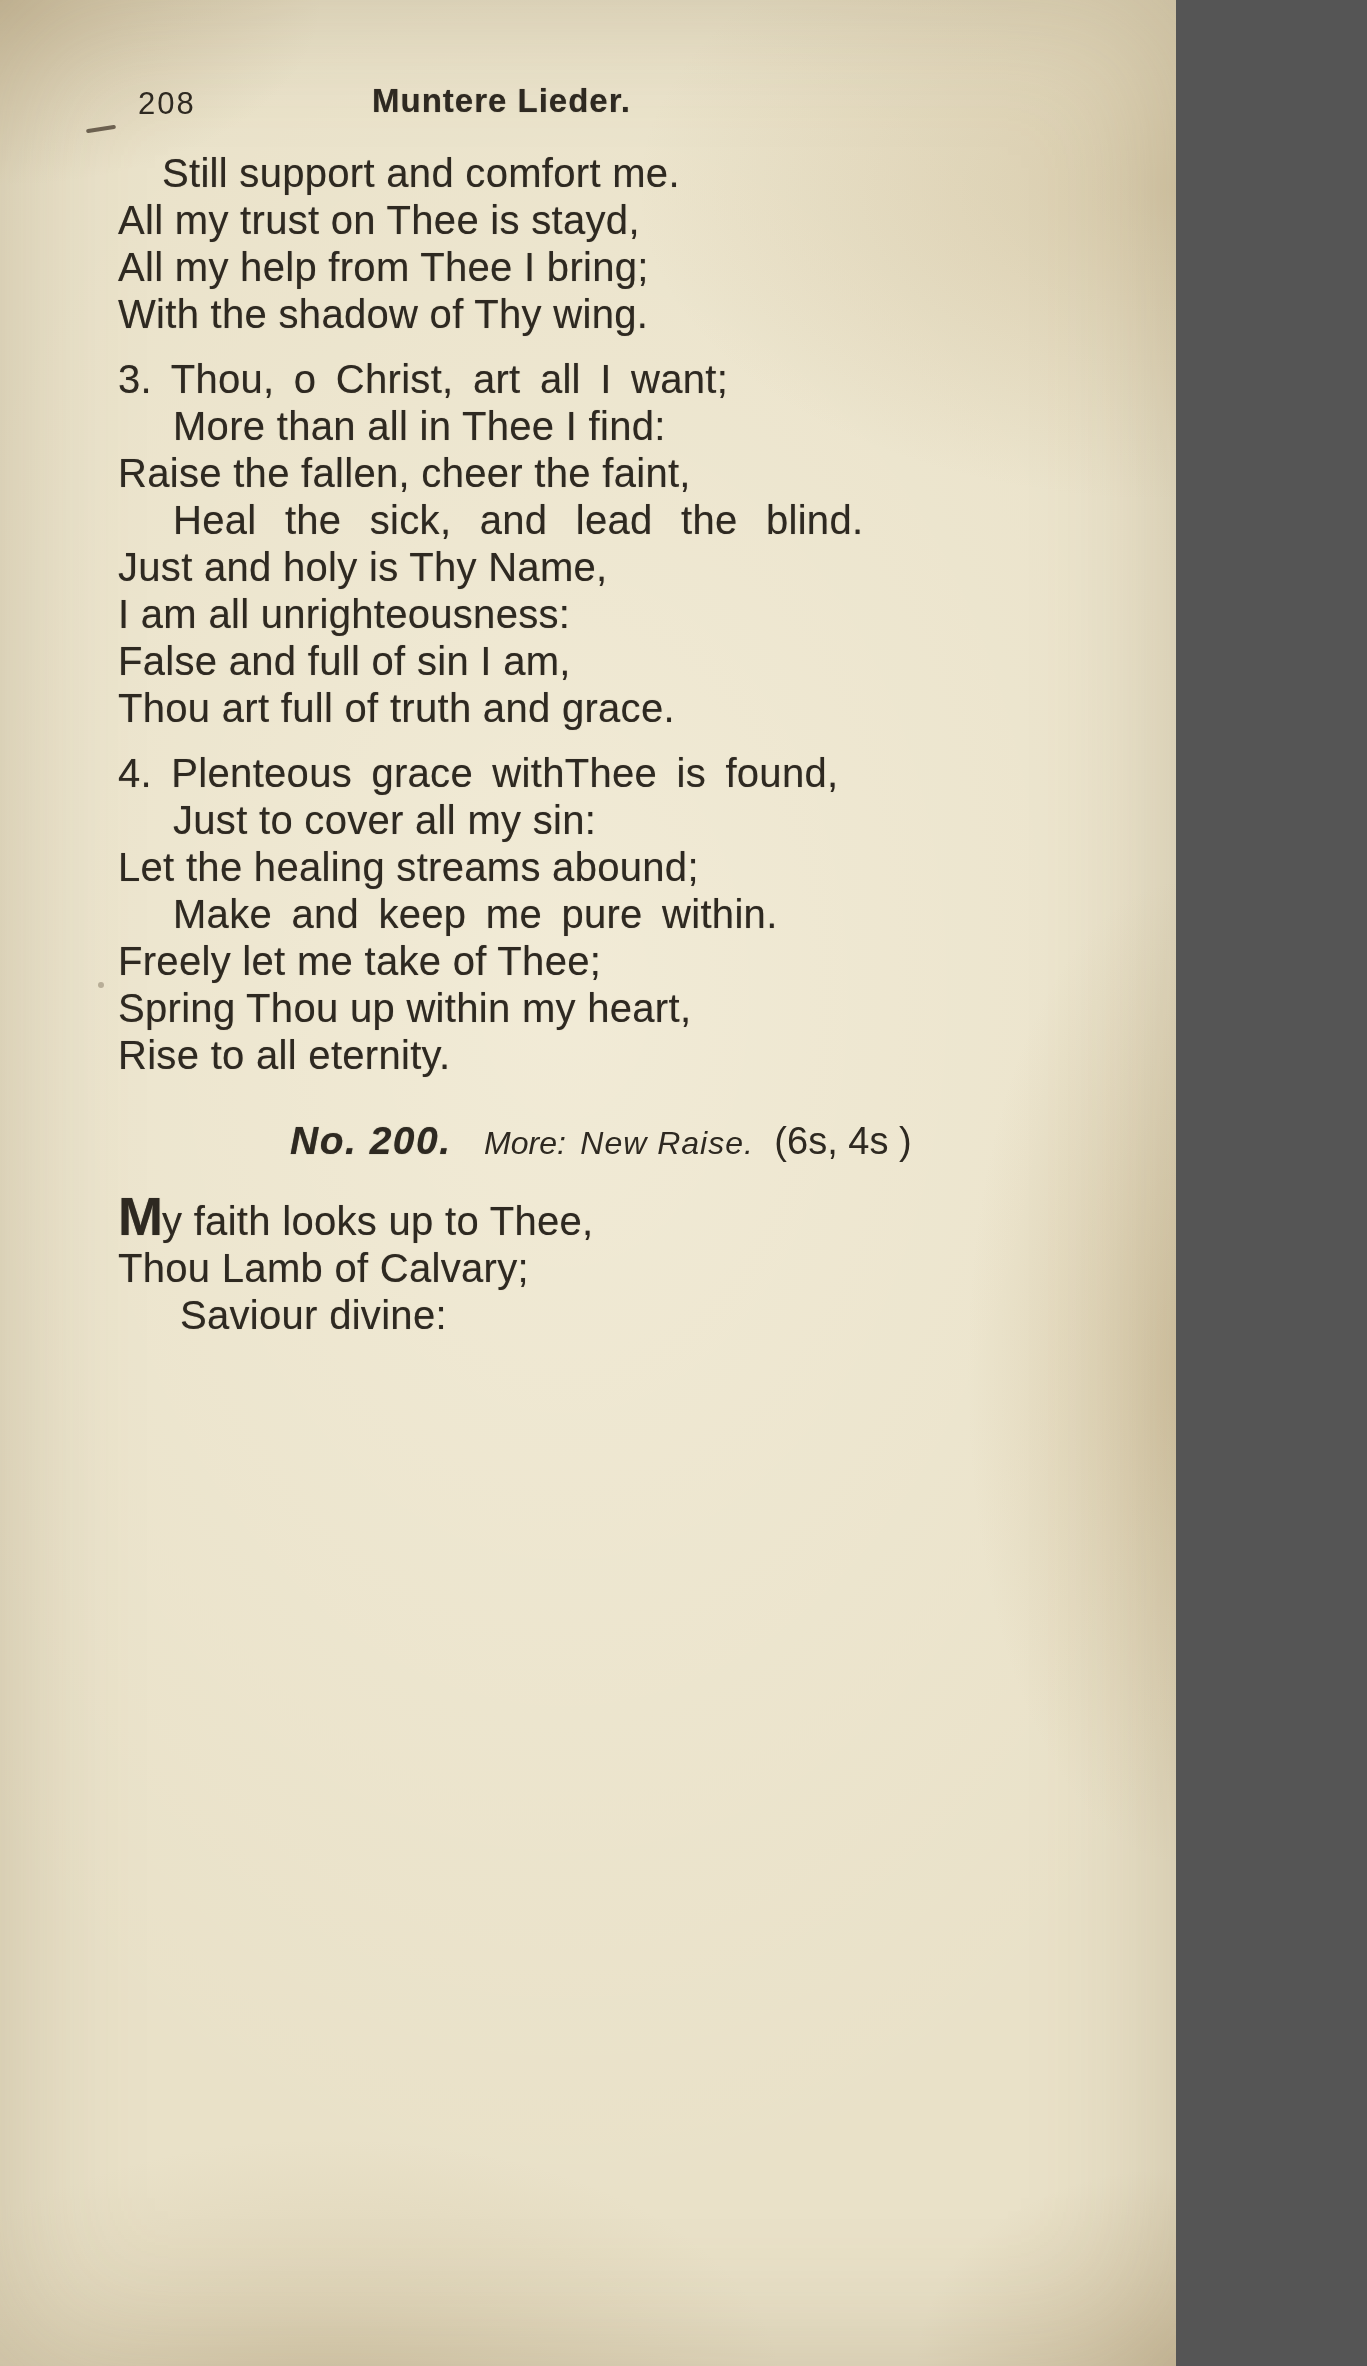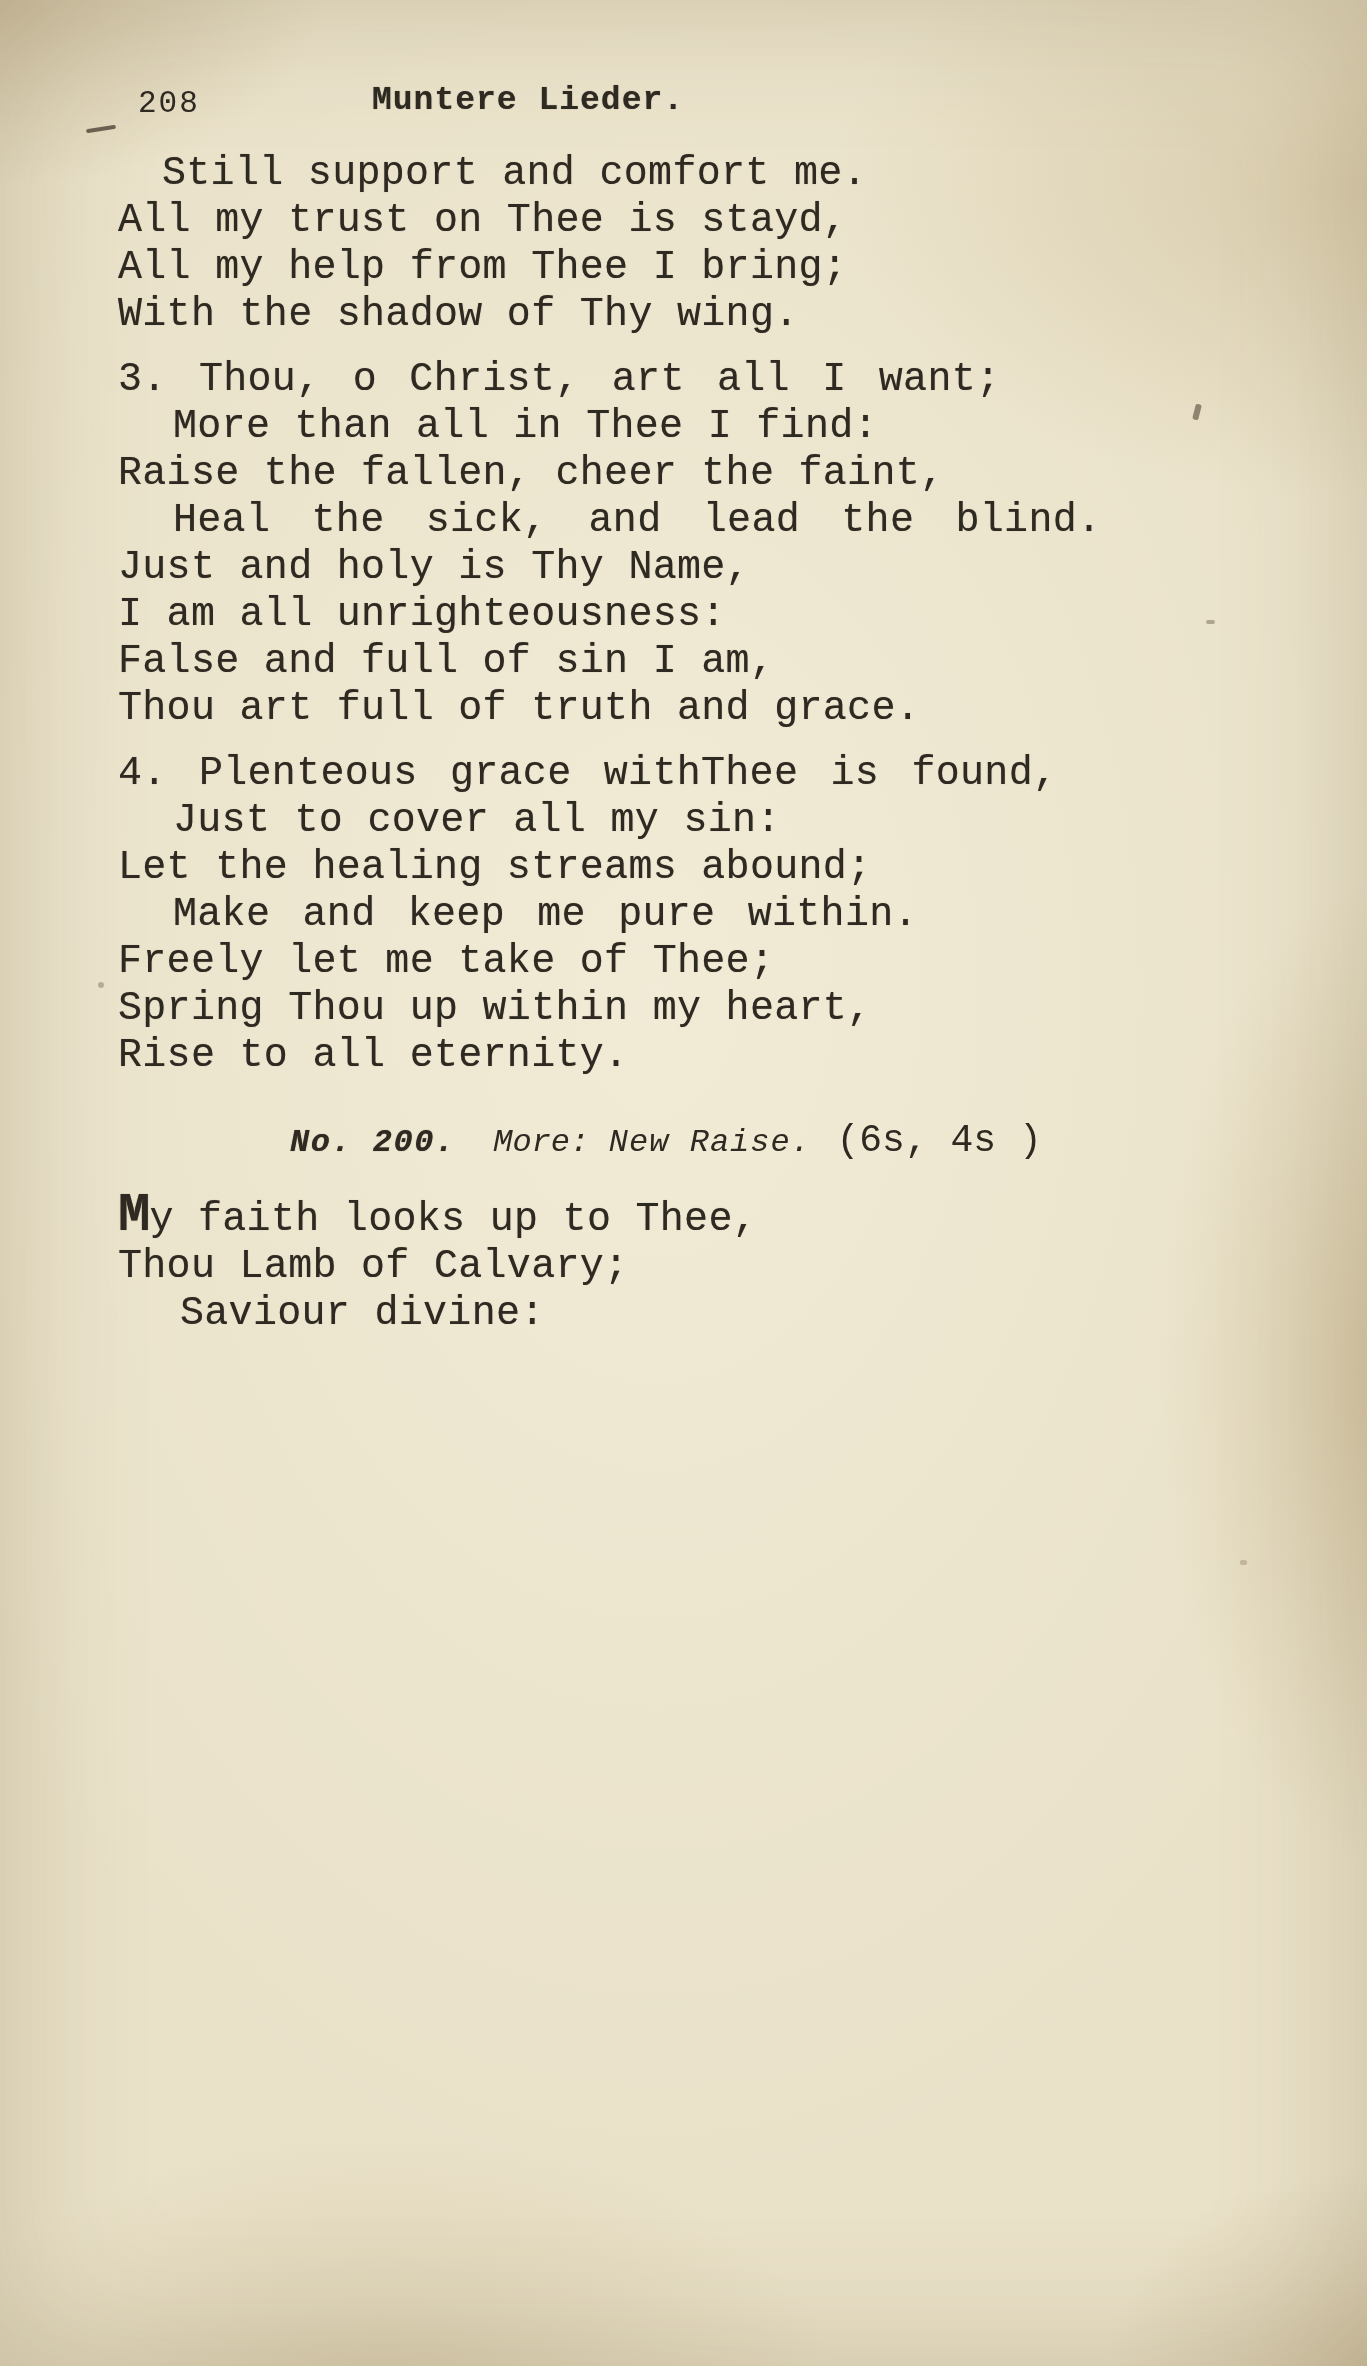--- a/index.html
+++ b/index.html
@@ -2,33 +2,33 @@
 <html><head>
 <meta charset="utf-8">
 <style>
   html, body {
     margin: 0;
     padding: 0;
     background: #555;
   }
   .page {
     position: relative;
-    width: 1367px;
+    width: 1176px;
     height: 2366px;
     overflow: hidden;
     background-color: #e9e1c8;
     background-image:
       radial-gradient(ellipse 520px 300px at 0% 0%, rgba(146,120,78,0.28), transparent 62%),
       radial-gradient(ellipse 900px 520px at 100% 8%, rgba(168,142,92,0.26), transparent 60%),
       radial-gradient(ellipse 340px 760px at 101% 58%, rgba(173,146,96,0.32), transparent 65%),
       radial-gradient(ellipse 760px 420px at 28% 101%, rgba(158,132,86,0.20), transparent 60%),
       radial-gradient(ellipse 420px 320px at 100% 100%, rgba(150,122,78,0.26), transparent 62%),
       radial-gradient(ellipse 1150px 1700px at 48% 42%, rgba(255,251,238,0.38), transparent 72%);
     box-shadow: inset 0 0 140px rgba(118,96,58,0.28);
-    font-family: Liberation Mono, monospace;
+    font-family: Liberation Sans, sans-serif;
     color: #2e2921;
   }
 
   
   .pageno {
     position: absolute;
     left: 138px;
     top: 86px;
     font-size: 31px;
     letter-spacing: 2px;
@@ -68,21 +68,21 @@
 
   
   .hymn-heading {
     margin: 40px 0 30px 0;
     padding-left: 172px;
     white-space: nowrap;
   }
   .hymn-no {
     font-style: italic;
     font-weight: bold;
-    font-size: 32px;
+    font-size: 39px;
     letter-spacing: 1.5px;
     text-shadow: 0 0 1px rgba(46,41,33,0.6);
   }
   .tune-label {
     font-style: italic;
     font-size: 32px;
     margin-left: 28px;
   }
   .tune-name {
     font-style: italic;

